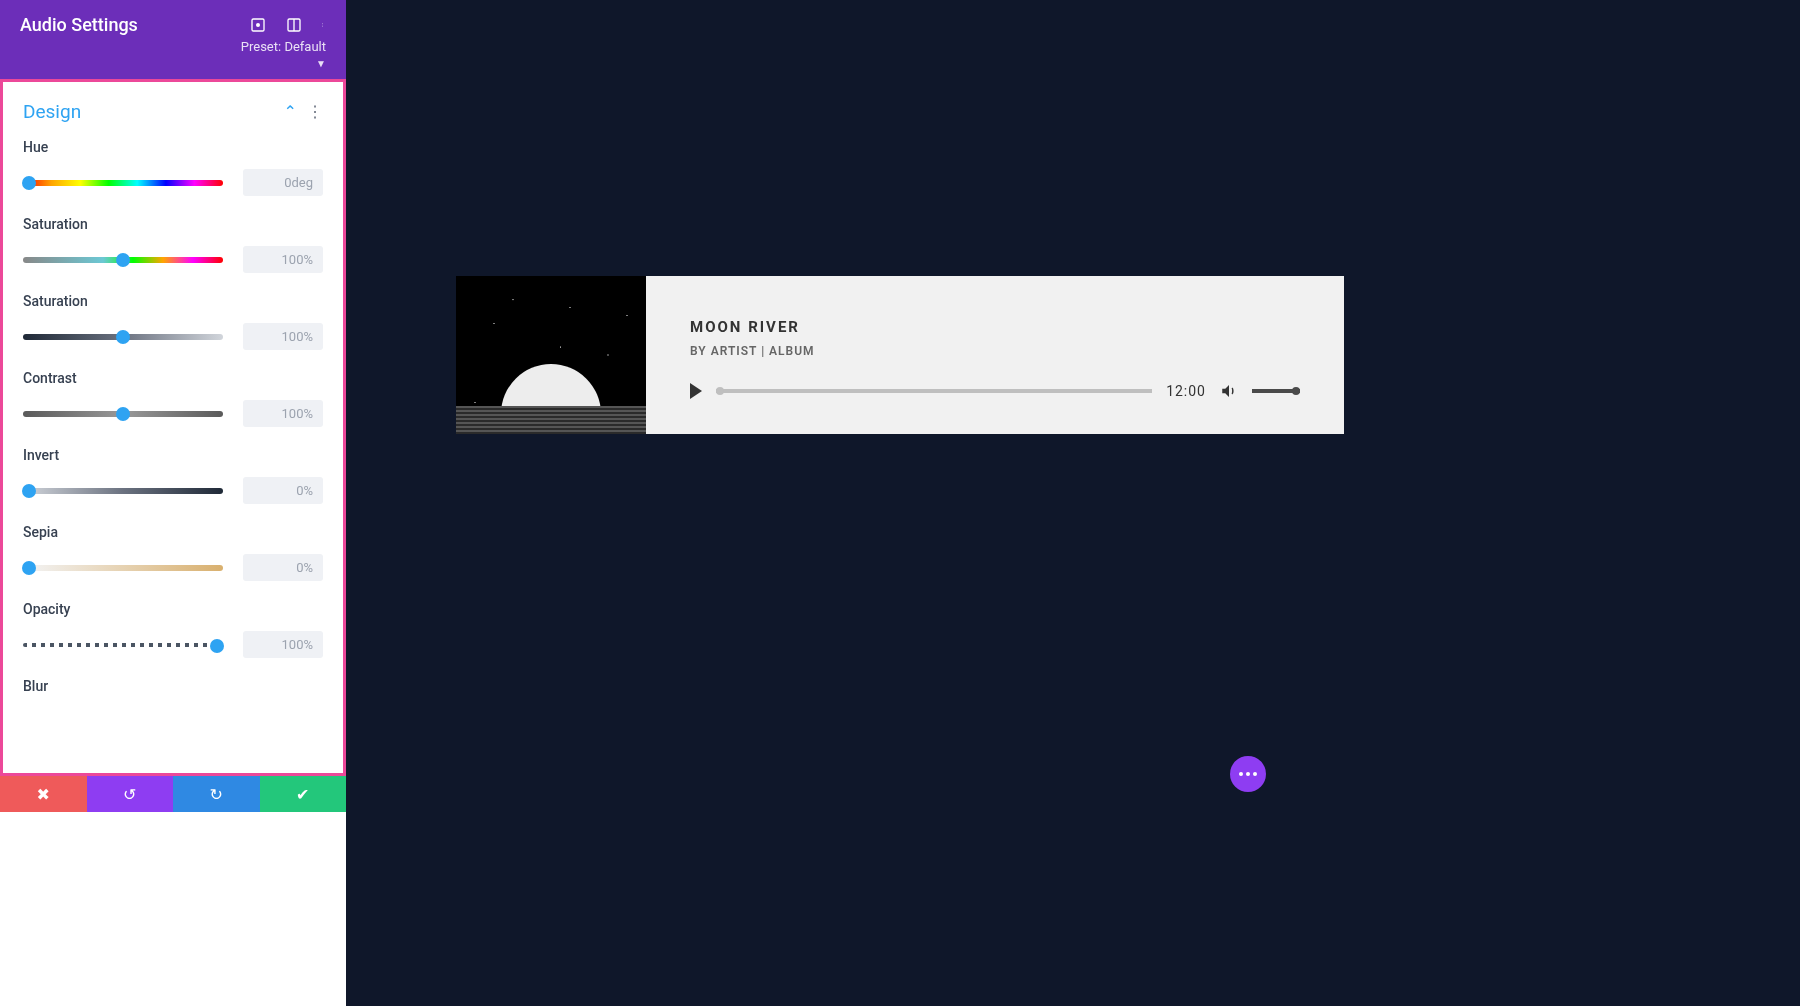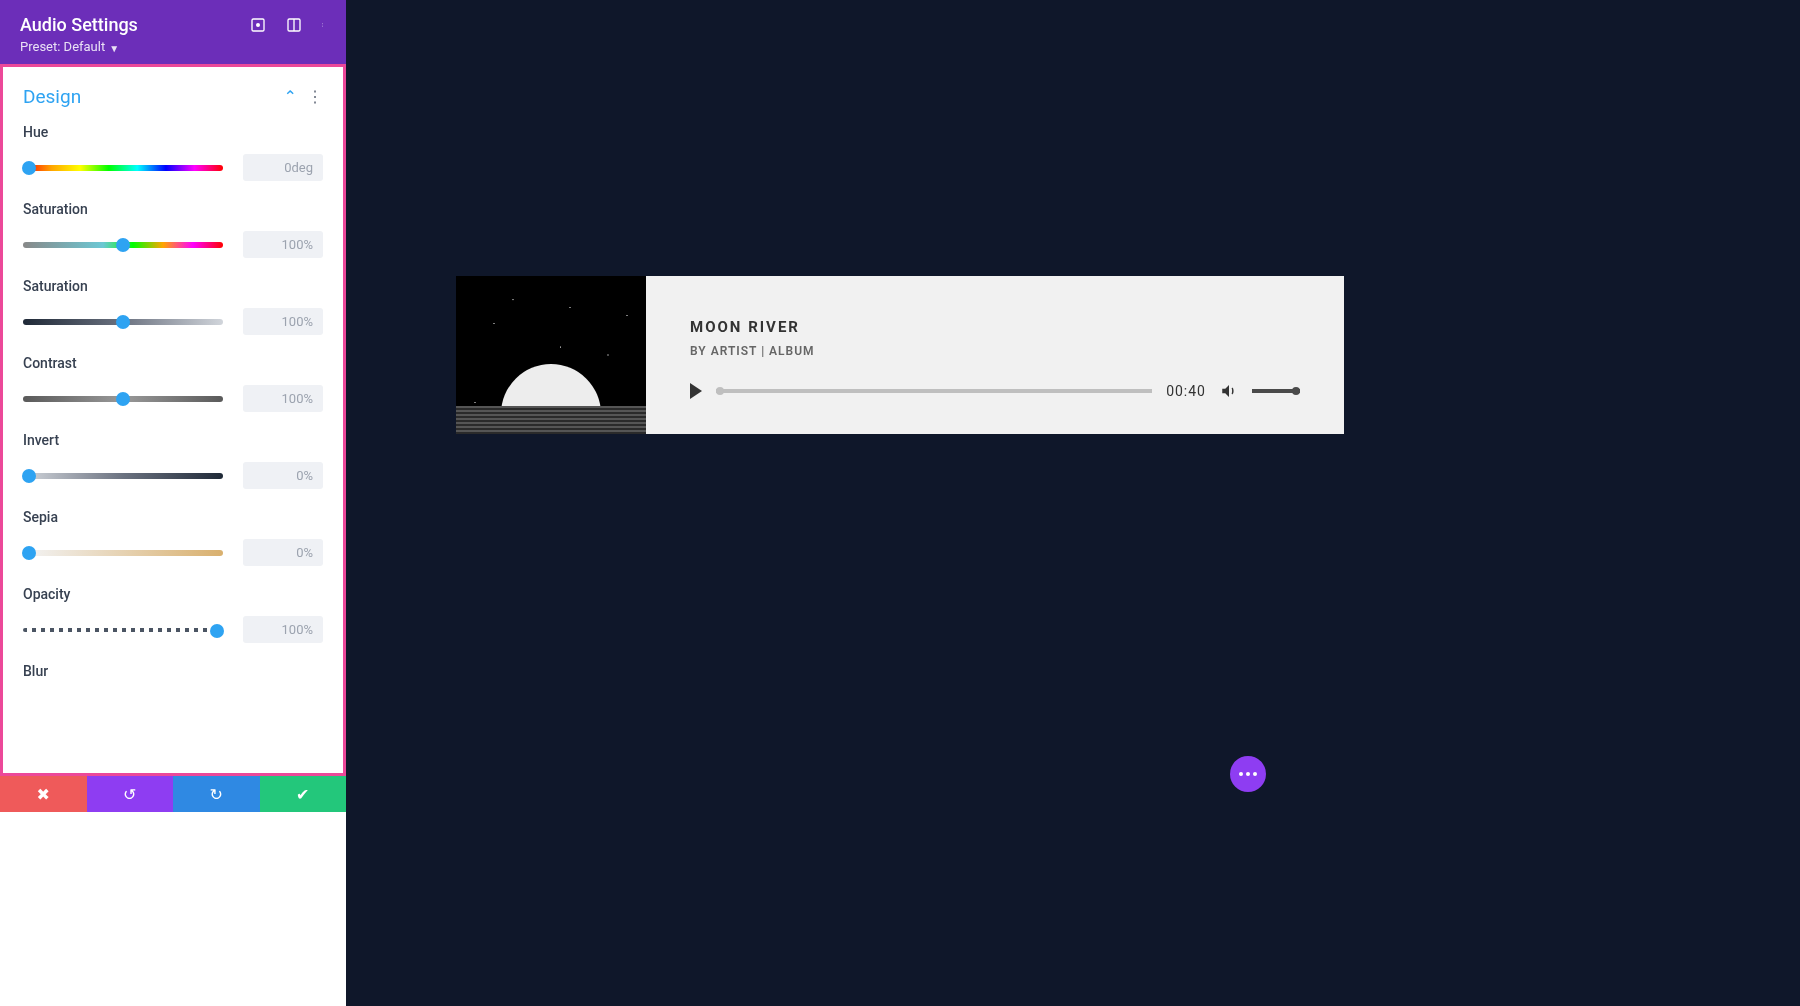--- a/index.html
+++ b/index.html
@@ -5,21 +5,21 @@
 * { margin: 0; padding: 0; box-sizing: border-box; font-family: -apple-system, BlinkMacSystemFont, "Segoe UI", Roboto, sans-serif; }
 body { background: #fff; width: 1800px; height: 1006px; overflow: hidden; position: relative; }
 
 .sidebar { position: absolute; left: 0; top: 0; width: 346px; height: 812px; display: flex; flex-direction: column; }
 
 .header { background: #6C2EB9; color: #fff; padding: 14px 20px 10px; }
 .header-top { display: flex; align-items: center; justify-content: space-between; }
 .header-title { font-size: 18px; font-weight: 500; }
 .header-icons { display: flex; gap: 20px; align-items: center; }
 .header-icon { width: 16px; height: 16px; fill: #fff; cursor: pointer; }
-.preset { font-size: 13px; color: rgba(255,255,255,0.85); margin-top: 4px; display: flex; align-items: flex-end; gap: 4px; cursor: pointer; }
+.preset { font-size: 13px; color: rgba(255,255,255,0.85); margin-top: 4px; display: flex; align-items: flex-end; gap: 4px; cursor: pointer; flex-direction: column; }
 .preset-caret { font-size: 10px; }
 
 .tabs { display: flex; background: #8E3DF2; }
 .tab { flex: 1; text-align: center; padding: 11px 0; color: #fff; font-size: 14px; cursor: pointer; }
 .tab.active { background: #A855F7; position: relative; }
 
 .panel { flex: 1; background: #fff; border: 3px solid #EC4899; border-top-width: 3px; padding: 18px 20px; overflow-y: auto; }
 .section-header { display: flex; align-items: center; justify-content: space-between; margin-bottom: 16px; }
 .section-title { color: #2EA3F2; font-size: 19px; font-weight: 400; }
 .section-actions { display: flex; gap: 10px; align-items: center; color: #6B7280; }
@@ -201,21 +201,21 @@
       <div class="water"></div>
     </div>
     <div class="player-body">
       <div class="track-title">MOON RIVER</div>
       <div class="track-meta">BY ARTIST | ALBUM</div>
       <div class="audio-controls">
         <div class="play-icon"></div>
         <div class="progress">
             <div class="progress-dot"></div>
           </div>
-        <div class="time">00:40</div>
+        <div class="time">12:00</div>
         <svg class="speaker-icon" viewBox="0 0 24 24">
             <path d="M3 9v6h4l5 5V4L7 9H3z"></path>
             <path d="M16 8c1.5 1 1.5 7 0 8" fill="none" stroke="#333" stroke-width="2"></path>
           </svg>
         <div class="volume">
             <div class="volume-dot"></div>
           </div>
       </div>
     </div>
   </div>

